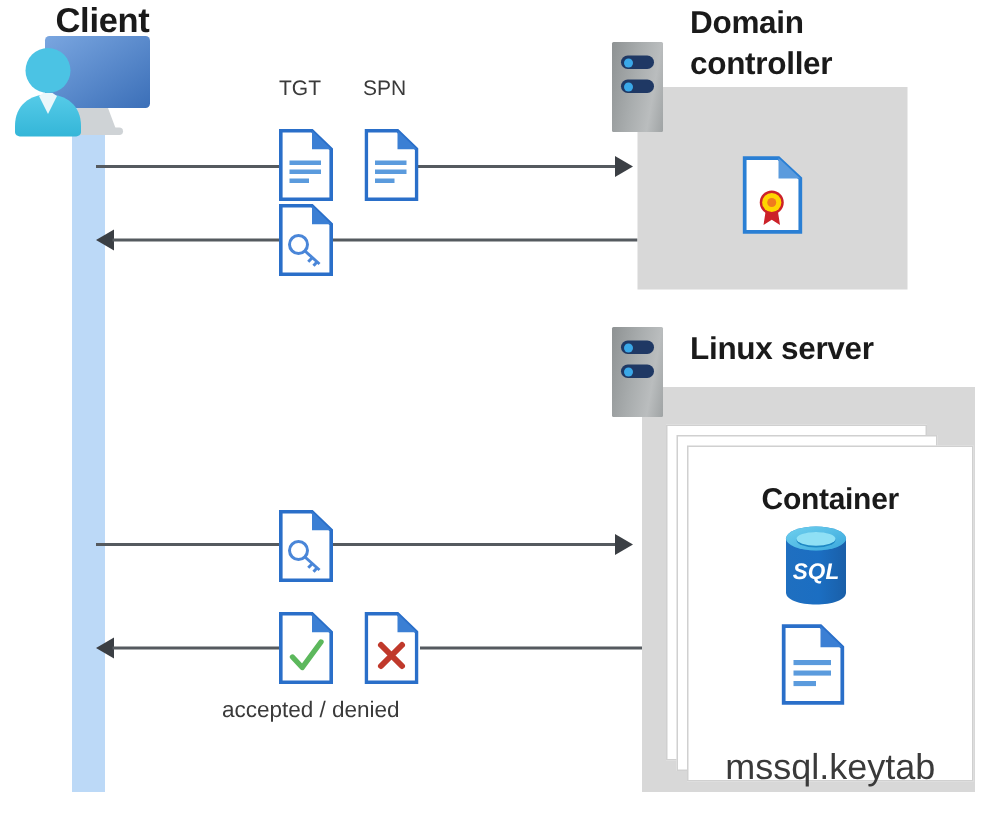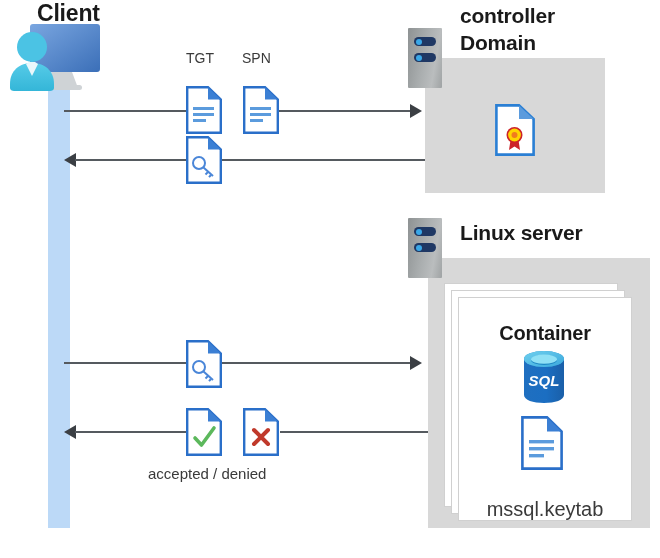--- a/index.html
+++ b/index.html
@@ -63,21 +63,21 @@
   .label-plain {
     color: #3a3a3a;
     font-size: 14px;
     white-space: nowrap;
   }
   #tgt-label { left: 186px; top: 50px; }
   #spn-label { left: 242px; top: 50px; text-align: right; }
   #accepted-denied { left: 148px; top: 465px; font-size: 15px; }
   #keytab-label {
     left: 0; top: 200px; width: 100%;
-    text-align: center; font-size: 20px; color: #3a3a3a;
+    text-align: center; font-size: 24px; color: #3a3a3a;
   }
 
   
   .gray-box { background: #d8d8d8; }
   #dc-box    { left: 425px; top: 58px;  width: 180px; height: 135px; }
   #linux-box { left: 428px; top: 258px; width: 222px; height: 288px; }
 
   
   .rack {
     width: 34px; height: 60px;
@@ -126,21 +126,21 @@
 
   
   .card {
     position: absolute;
     background: #ffffff;
     border: 1px solid #d0d0d0;
     box-shadow: 0 0 0 0 transparent;
   }
   #card-back  { left: 444px; top: 283px; width: 172px; height: 222px; }
   #card-mid   { left: 451px; top: 290px; width: 172px; height: 222px; }
-  #card-front { left: 458px; top: 297px; width: 172px; height: 222px; }
+  #card-front { left: 458px; top: 297px; width: 172px; height: 222px; padding-left: 17px; }
 
   
   #client-icon { left: 8px; top: 22px; width: 100px; height: 72px; }
 </style>
 </head>
 <body>
 
 <div id="stage">
 
   <div class="abs lifeline"></div>
@@ -216,22 +216,22 @@
       </g>
     </svg>
   </div>
 
   <div class="abs gray-box" id="dc-box"></div>
   <div class="abs rack" id="dc-rack">
     <div class="slot s1"></div>
     <div class="slot s2"></div>
   </div>
   <div class="abs title-bold" id="dc-title">
+    <div>Domain</div>
     <div>controller</div>
-    <div>Domain</div>
   </div>
 
   <div class="abs" style="left:495px; top:104px; width:40px; height:52px;">
     <svg viewBox="0 0 40 52" xmlns="http://www.w3.org/2000/svg">
       <path d="M1.4 1.4 H24 L38.6 15 V50.6 H1.4 Z" fill="#ffffff" stroke="#2a7fd4" stroke-width="2.6"></path>
       <path d="M24 1.4 L38.6 15 H24 Z" fill="#5b9bdd"></path>
       <path d="M16 33 L14 46 L19.5 42.5 L25 46 L23 33 Z" fill="#cc2229"></path>
       <circle cx="19.5" cy="31" r="8" fill="#cc2229"></circle>
       <circle cx="19.5" cy="31" r="6.4" fill="#ffd500"></circle>
       <circle cx="19.5" cy="31" r="3" fill="#f07c1e"></circle>

